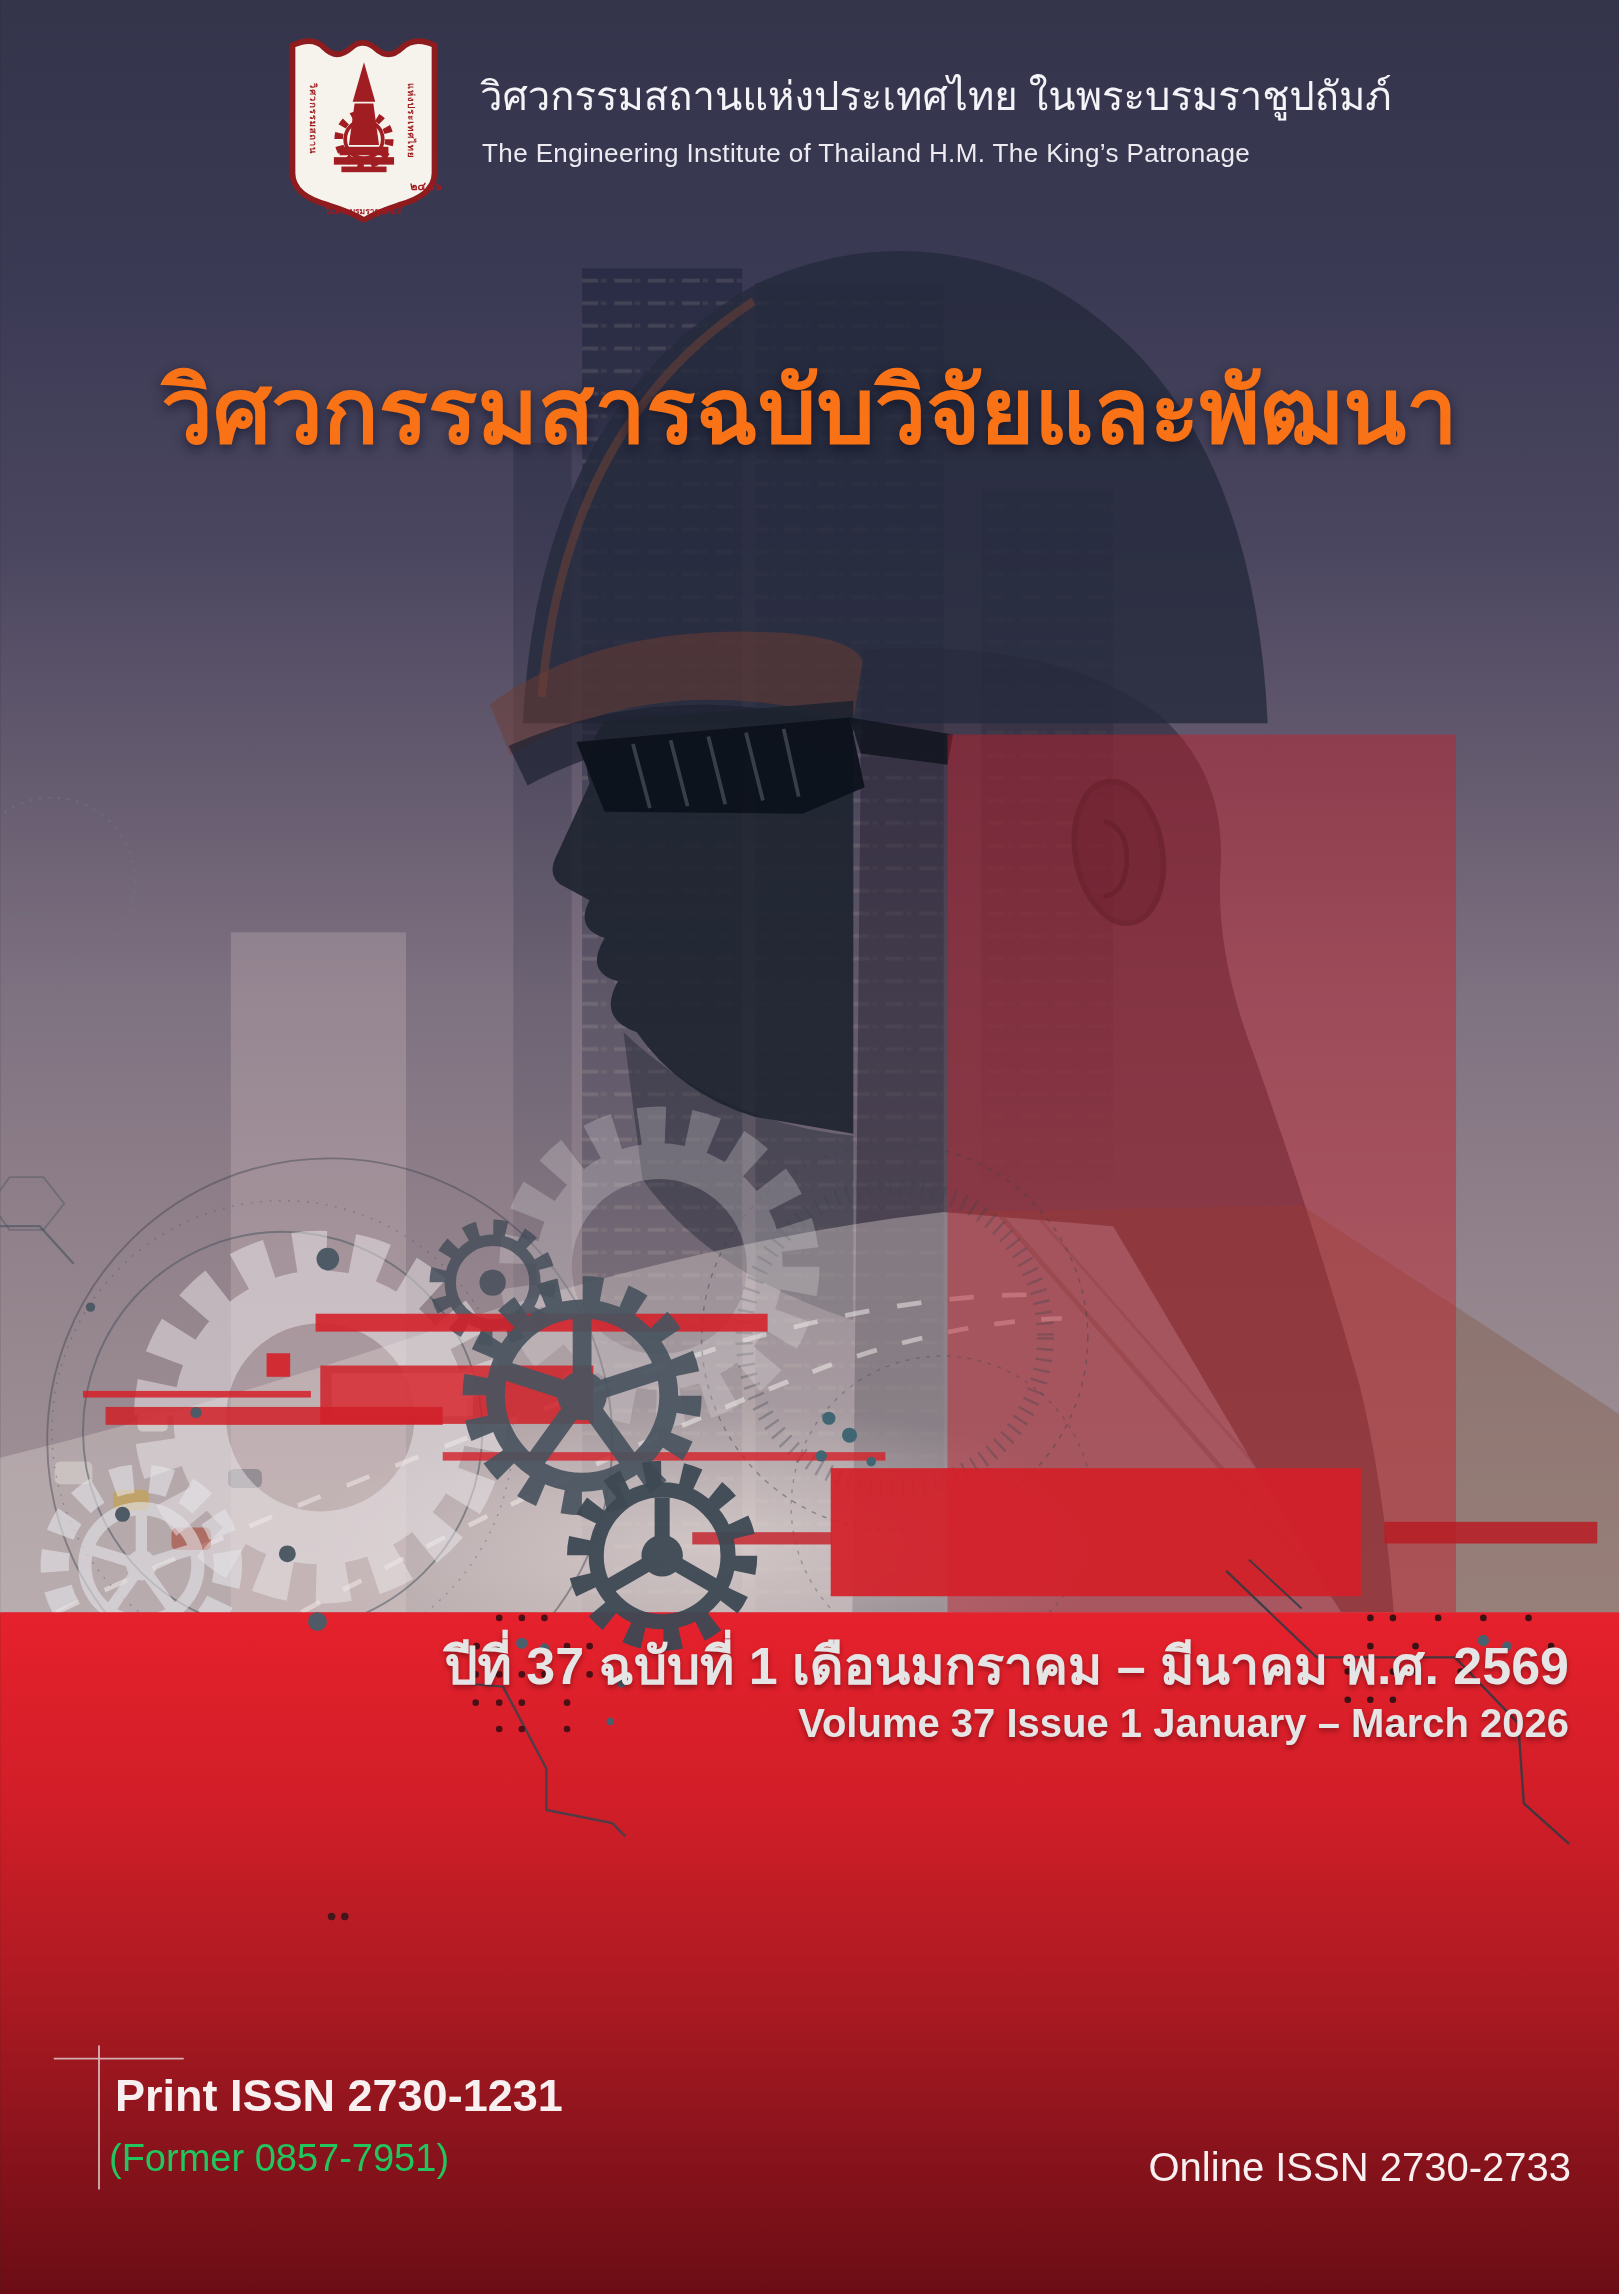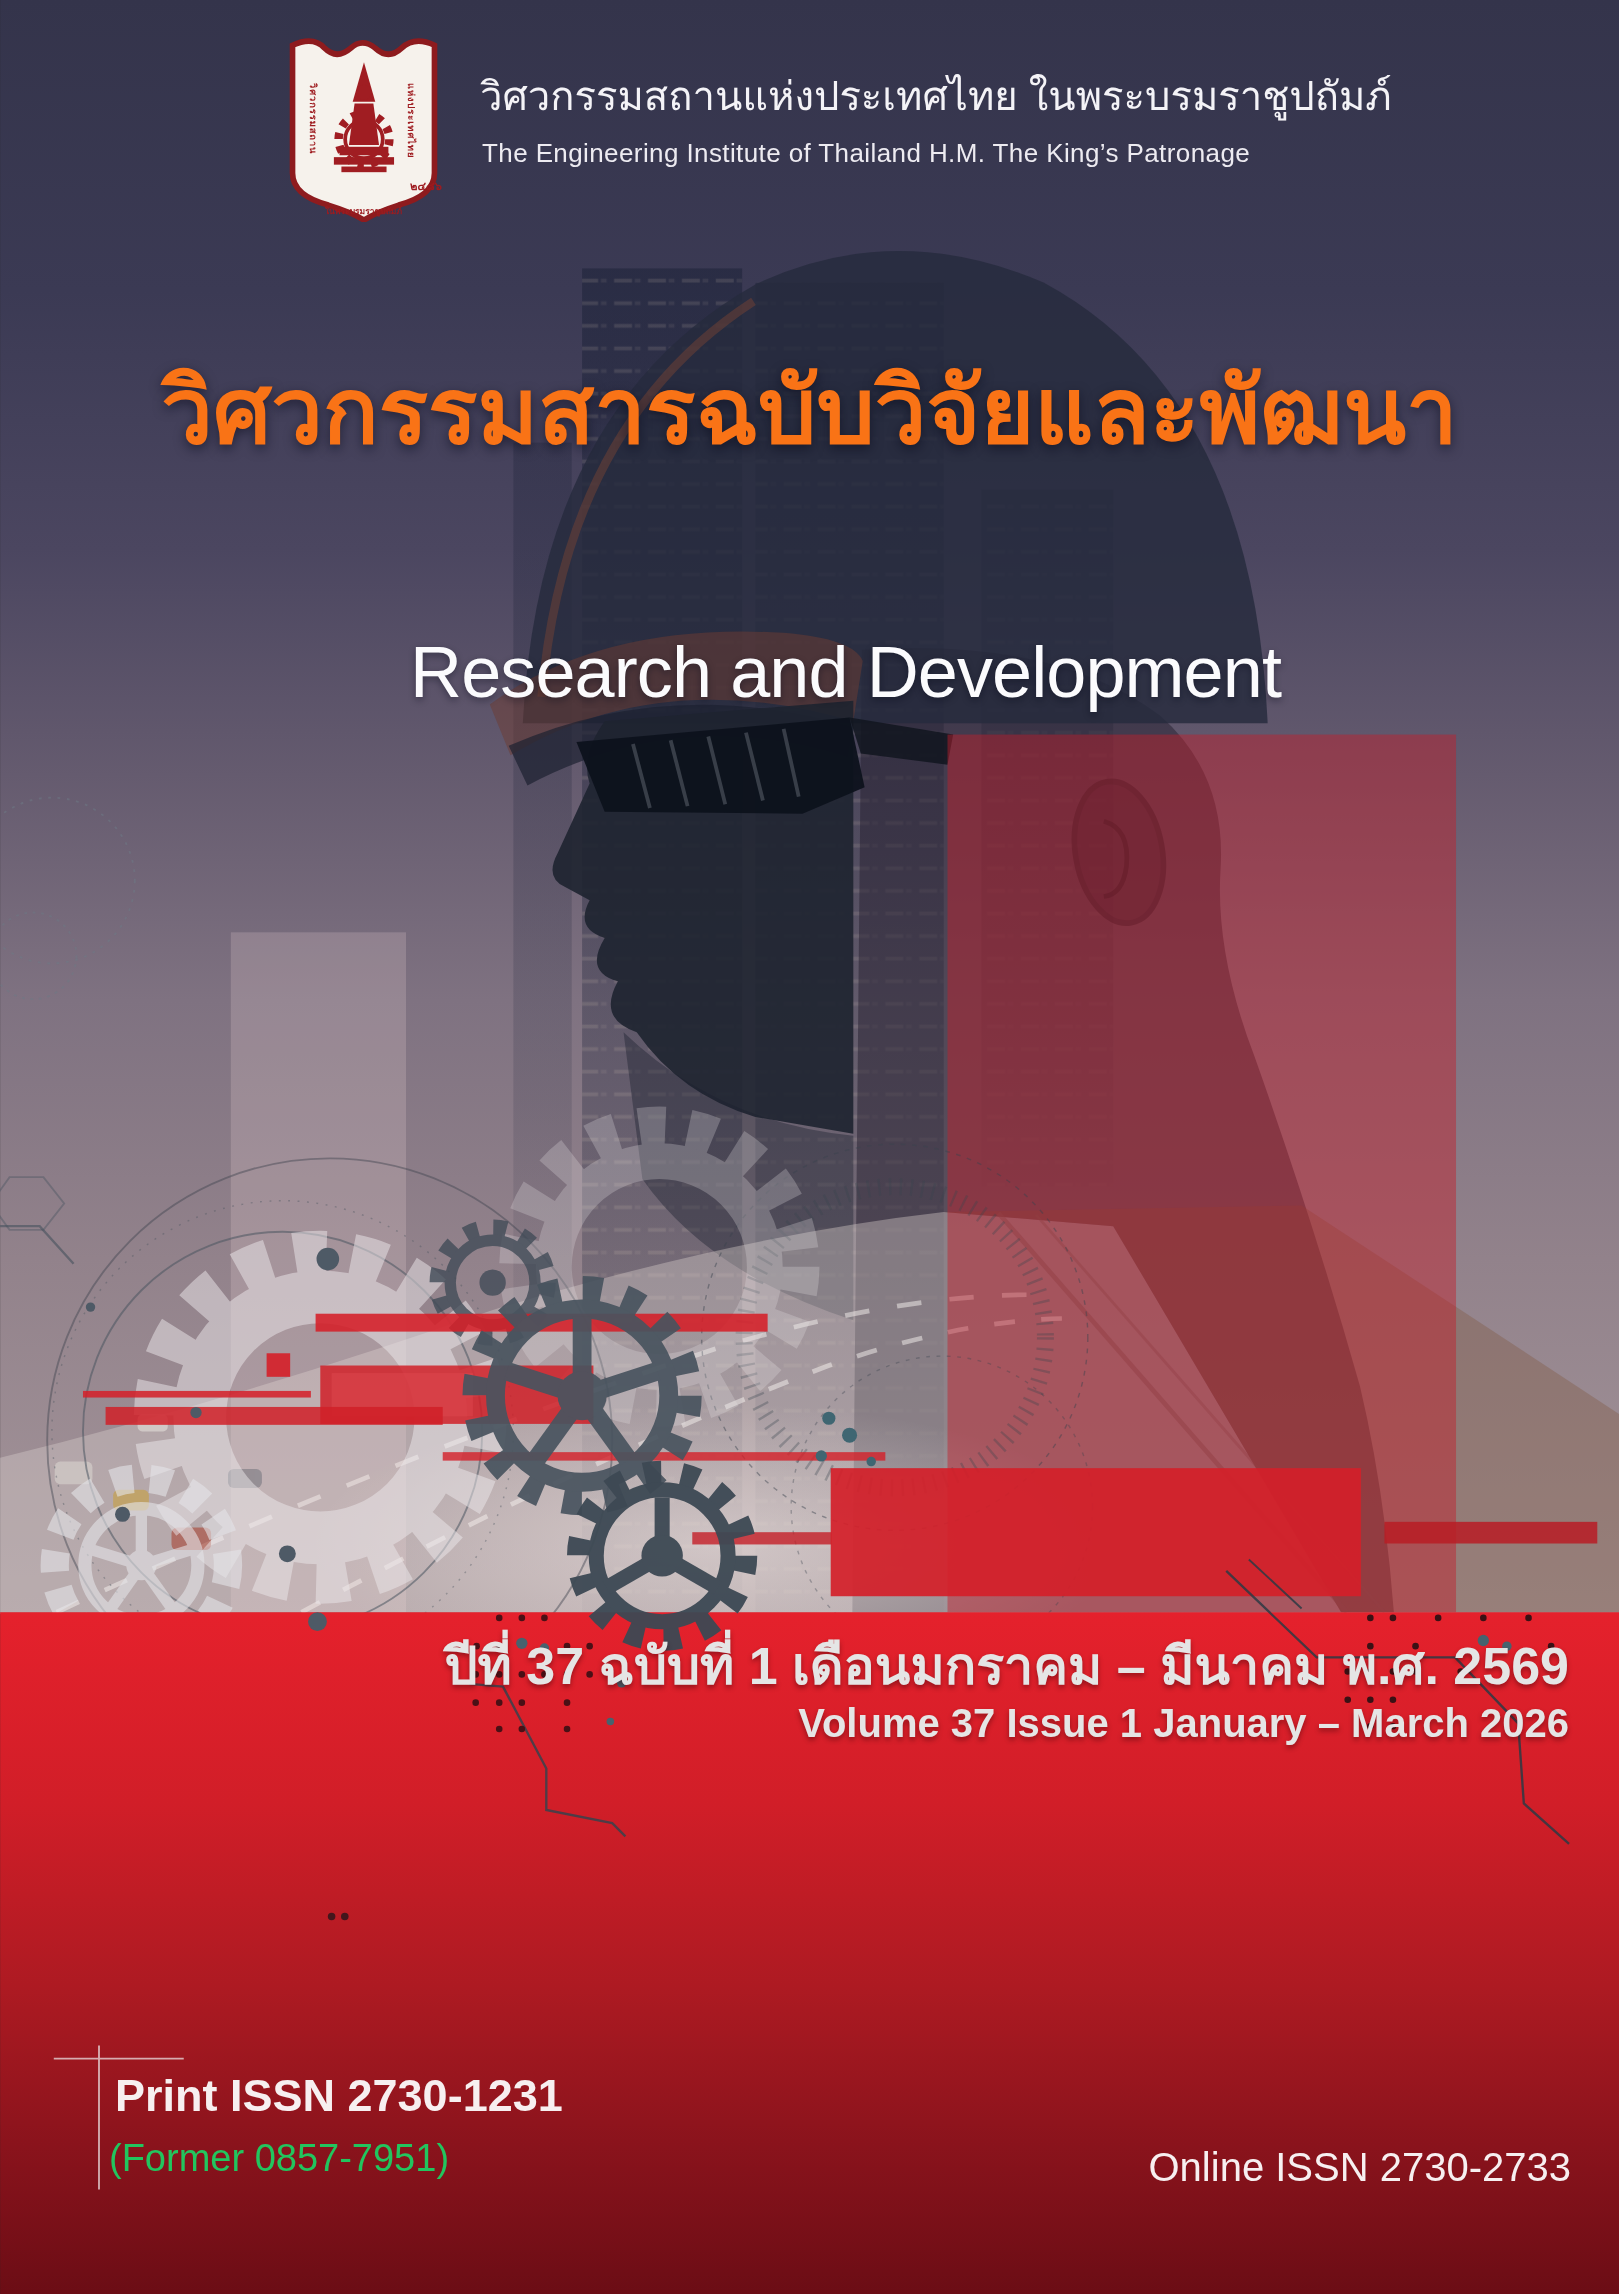--- a/index.html
+++ b/index.html
@@ -311,21 +311,20 @@
     <div class="side l">วิศวกรรมสถาน</div>
     <div class="side r">แห่งประเทศไทย</div>
     <div class="yr">๒๔๘๖</div>
     <div class="bt">ในพระบรมราชูปถัมภ์</div>
   </div>
 
   <div class="txt org-en">The Engineering Institute of Thailand H.M. The King’s Patronage</div>
   <div class="txt org-th">วิศวกรรมสถานแห่งประเทศไทย ในพระบรมราชูปถัมภ์</div>
 
   <div class="txt title-th">วิศวกรรมสารฉบับวิจัยและพัฒนา</div>
-  <div class="txt title-en2">Research and Development</div>
 
   <div class="txt issue-th">ปีที่ 37 ฉบับที่ 1 เดือนมกราคม – มีนาคม พ.ศ. 2569</div>
   <div class="txt issue-en">Volume 37 Issue 1 January – March 2026</div>
 
   <div class="txt issn-print">Print ISSN 2730-1231</div>
   <div class="txt issn-former">(Former 0857-7951)</div>
   <div class="txt issn-online">Online ISSN 2730-2733</div>
 
 </div>
 

